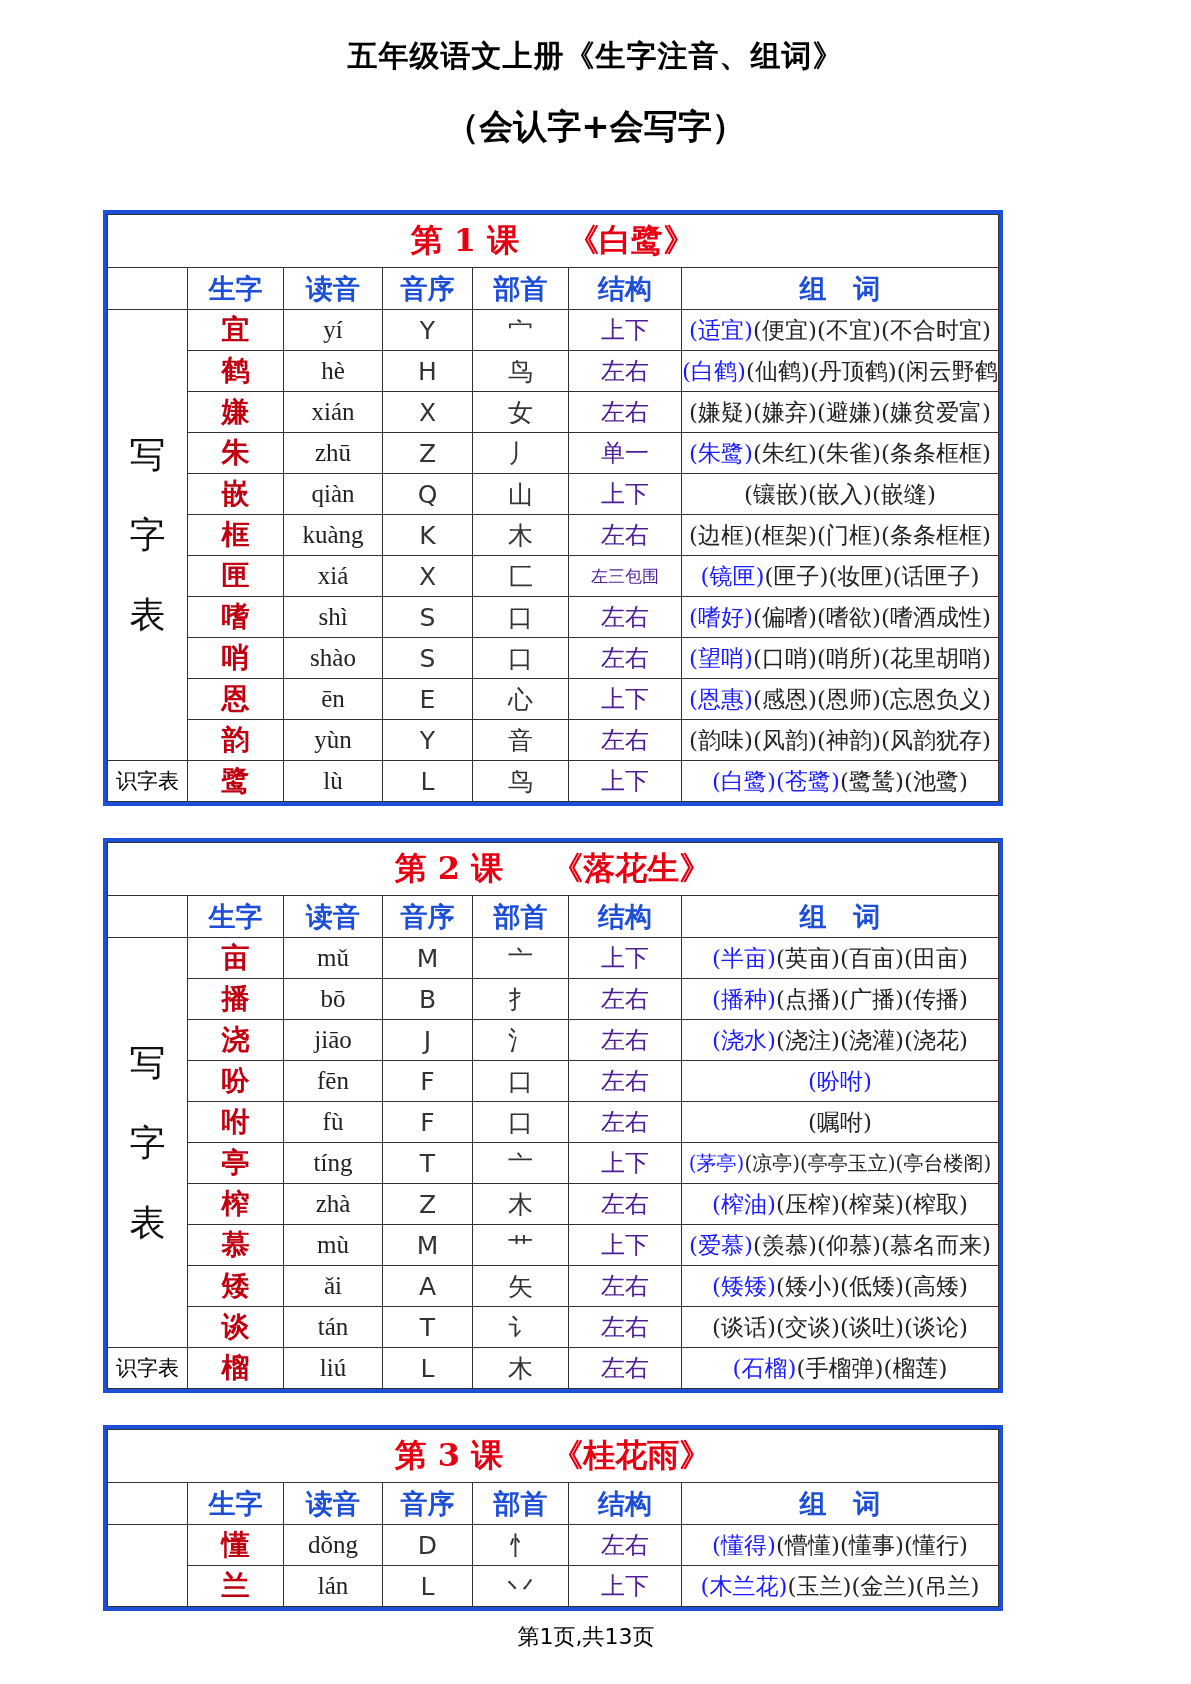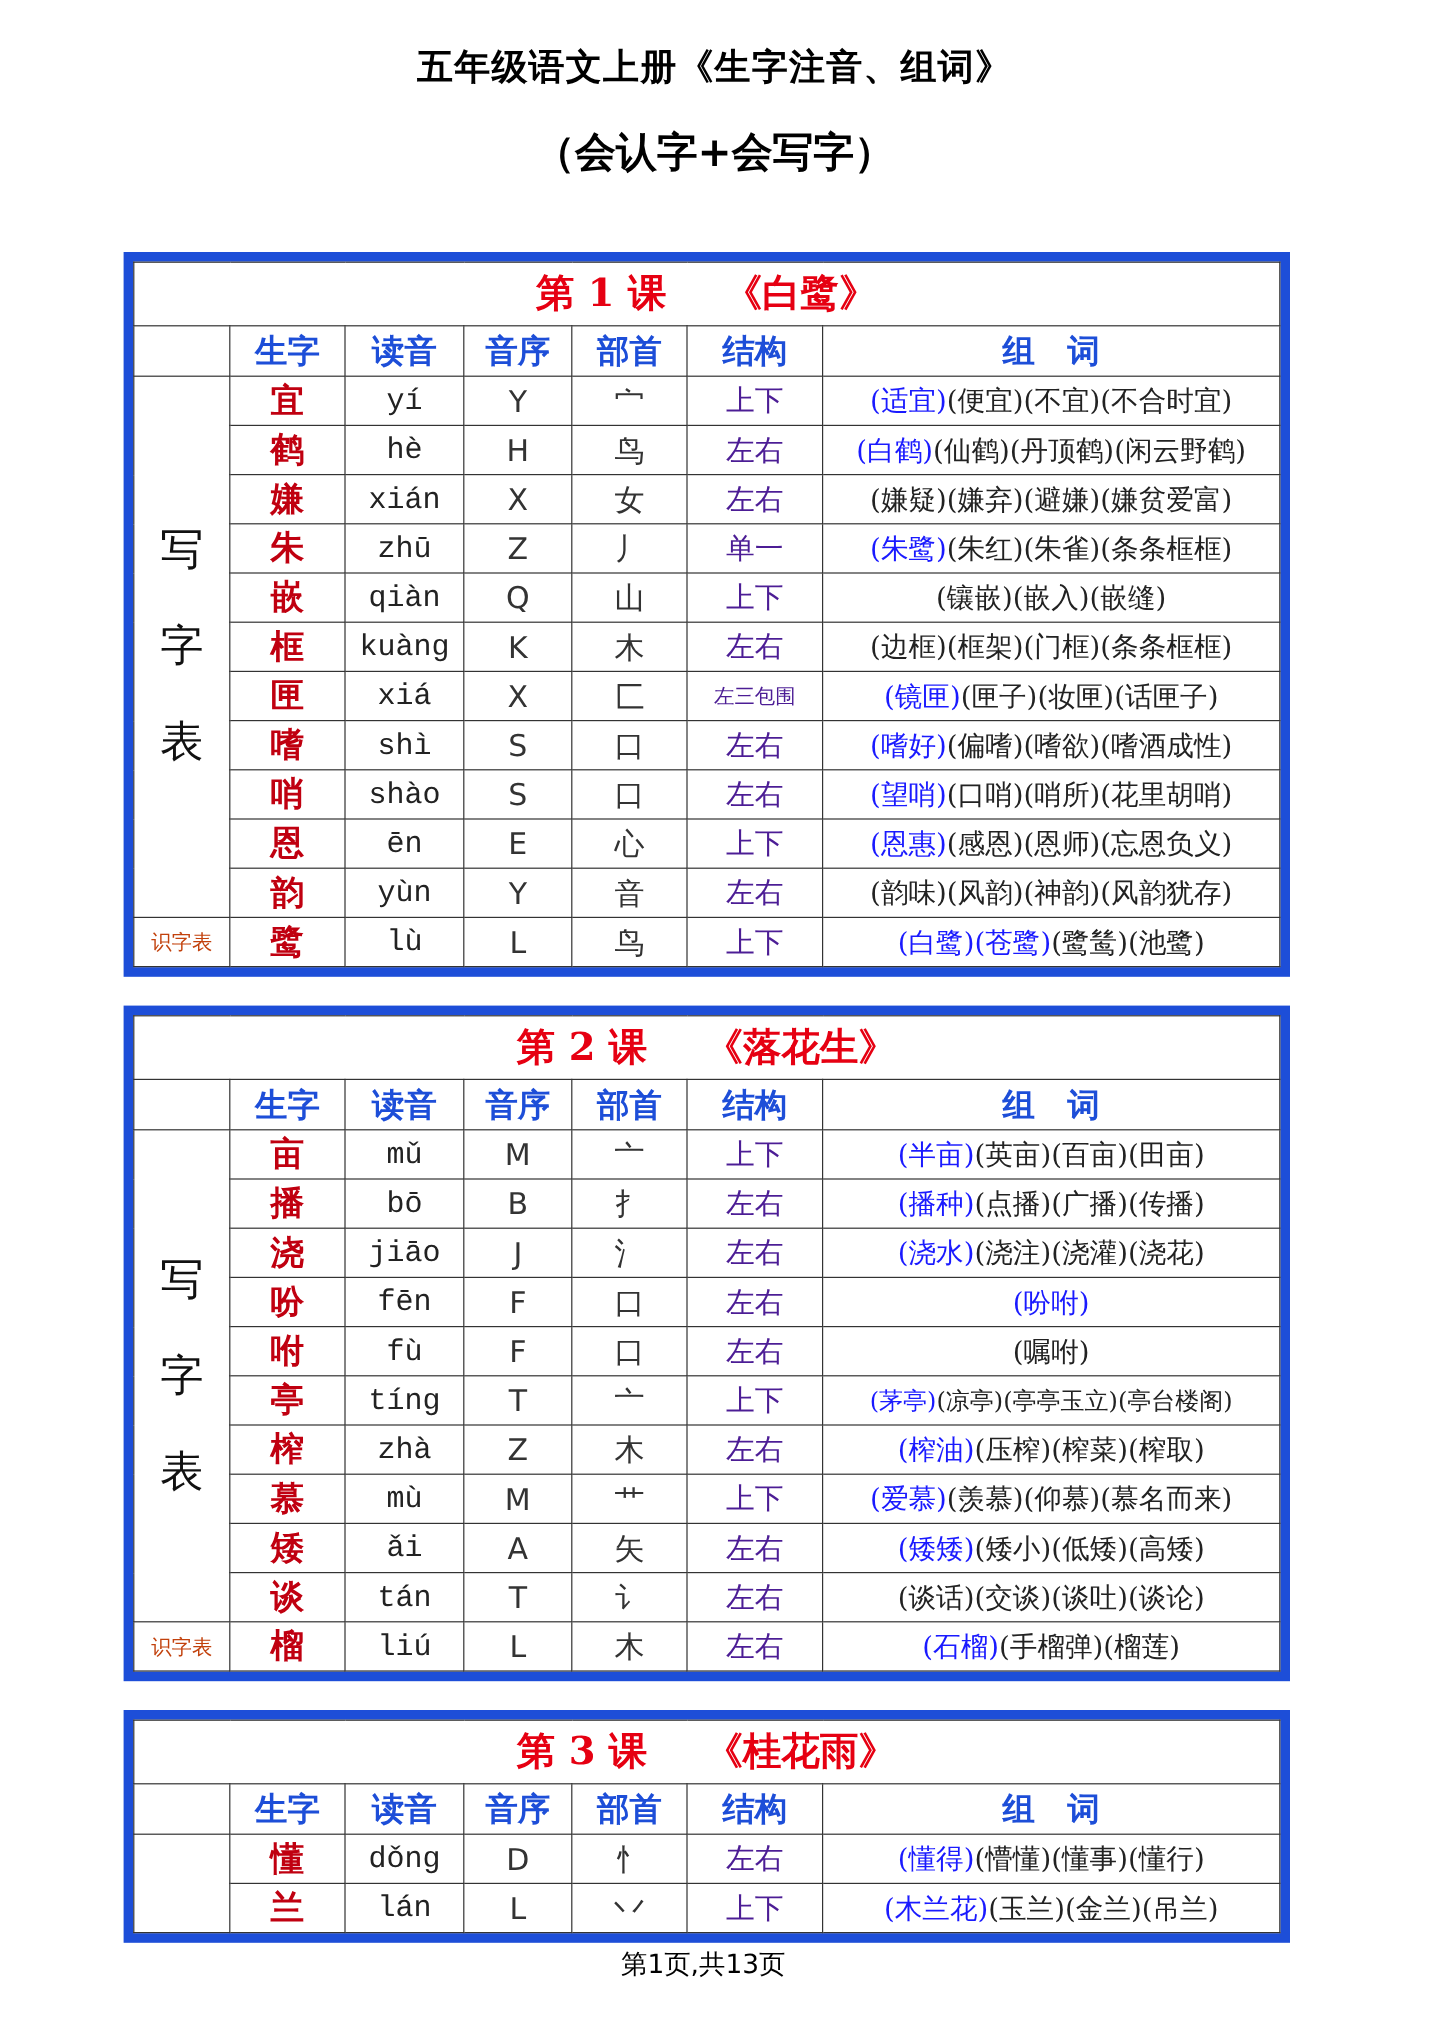--- a/index.html
+++ b/index.html
@@ -3,33 +3,33 @@
 <meta charset="utf-8">
 <style>
   html, body { margin: 0; padding: 0; background: #ffffff; }
   body { width: 1191px; height: 1684px; position: relative; overflow: hidden;
          font-family: "DejaVu Sans", sans-serif; color: #111; }
   .title { position: absolute; left: 0; width: 1191px; top: 36px; text-align: center;
            font-family: "DejaVu Sans", sans-serif; font-weight: bold; font-size: 30px;
            letter-spacing: 1px; color: #000; }
   .subtitle { position: absolute; left: 0; width: 1191px; top: 104px; text-align: center;
               font-family: "DejaVu Sans", sans-serif; font-weight: bold; font-size: 34px; color: #000; }
-  .lesson { position: absolute; left: 103px; width: 972px; border: 8px solid #1d4ed8; box-sizing: border-box; }
+  .lesson { position: absolute; left: 103px; width: 900px; border: 4px solid #1d4ed8; box-sizing: border-box; }
   table { border-collapse: collapse; width: 100%; table-layout: fixed; }
   td, th { border: 1.5px solid #333; text-align: center; vertical-align: middle; padding: 0;
            overflow: hidden; white-space: nowrap; }
   .lesson-title { height: 52px; color: #e60012; font-family: "DejaVu Serif", serif; font-weight: bold;
                   font-size: 32px; }
   .lesson-title .gap { display: inline-block; width: 48px; }
   tr.head th { height: 41px; font-family: "DejaVu Serif", serif; font-weight: bold; font-size: 27px; color: #1d4ed8; }
   tr.row td { height: 40px; }
   .side { font-family: "DejaVu Serif", serif; font-size: 36px; color: #111; line-height: 80px; }
-  .side-small { font-family: "DejaVu Serif", serif; font-size: 17px; color: #c2410c; }
+  .side-small { font-family: "DejaVu Serif", serif; font-size: 21px; color: #000000; }
   .char { color: #c00010; font-family: "DejaVu Serif", serif; font-weight: bold; font-size: 28px; }
-  .pinyin { font-family: Liberation Mono, monospace; font-size: 25px; color: #222; }
+  .pinyin { font-family: Liberation Serif, serif; font-size: 25px; color: #222; }
   .order { font-family: "DejaVu Sans", sans-serif; font-size: 25px; color: #333; }
   .radical { font-family: "DejaVu Serif", serif; font-size: 25px; color: #333; }
   .struct { font-family: "DejaVu Serif", serif; font-size: 24px; color: #4c1d95; }
   .struct.small { font-size: 17px; }
   .words { font-family: "DejaVu Serif", serif; font-size: 23px; color: #222; letter-spacing: 0px; }
   .words.tight { font-size: 20px; margin-top: 28px; }
   .w-blue { color: #1a1aff; }
   .footer { position: absolute; left: 0; width: 1172px; top: 1622px; text-align: center;
             font-family: "DejaVu Sans", sans-serif; font-size: 22px; color: #000; }
   col.c-side { width: 80px; } col.c-char { width: 96px; } col.c-py { width: 99px; }

